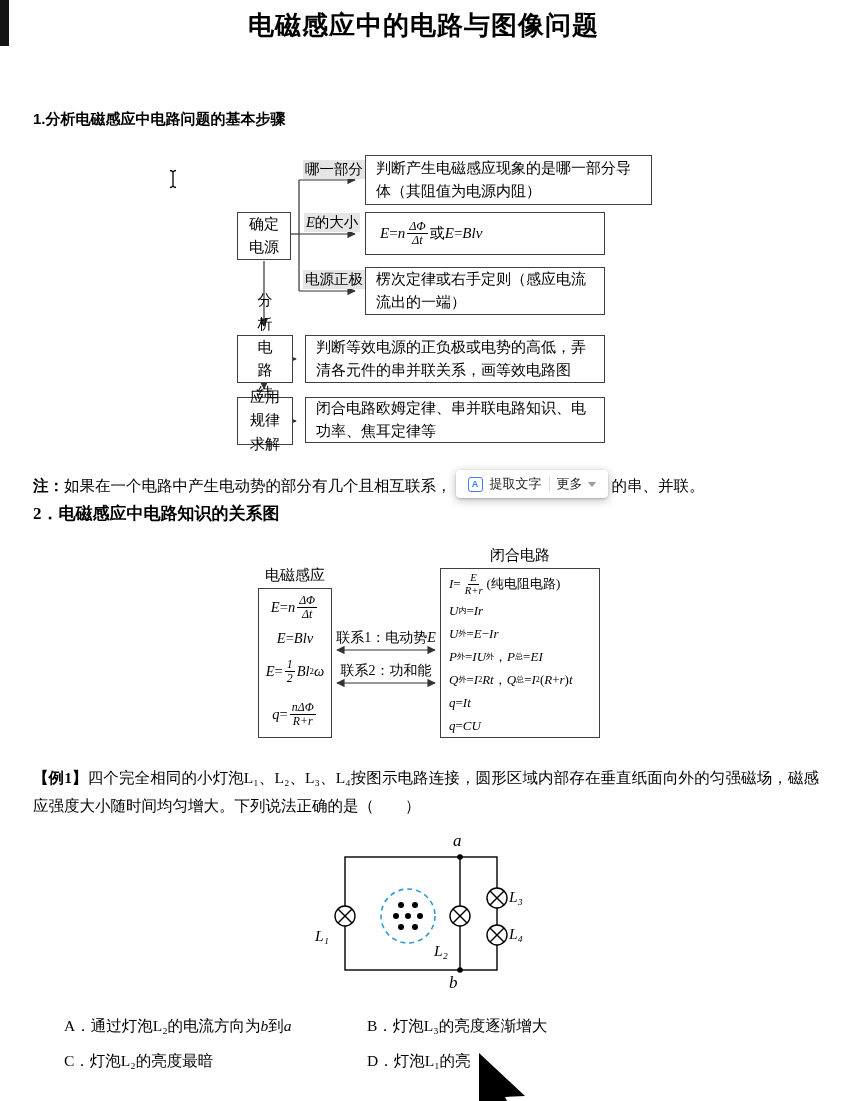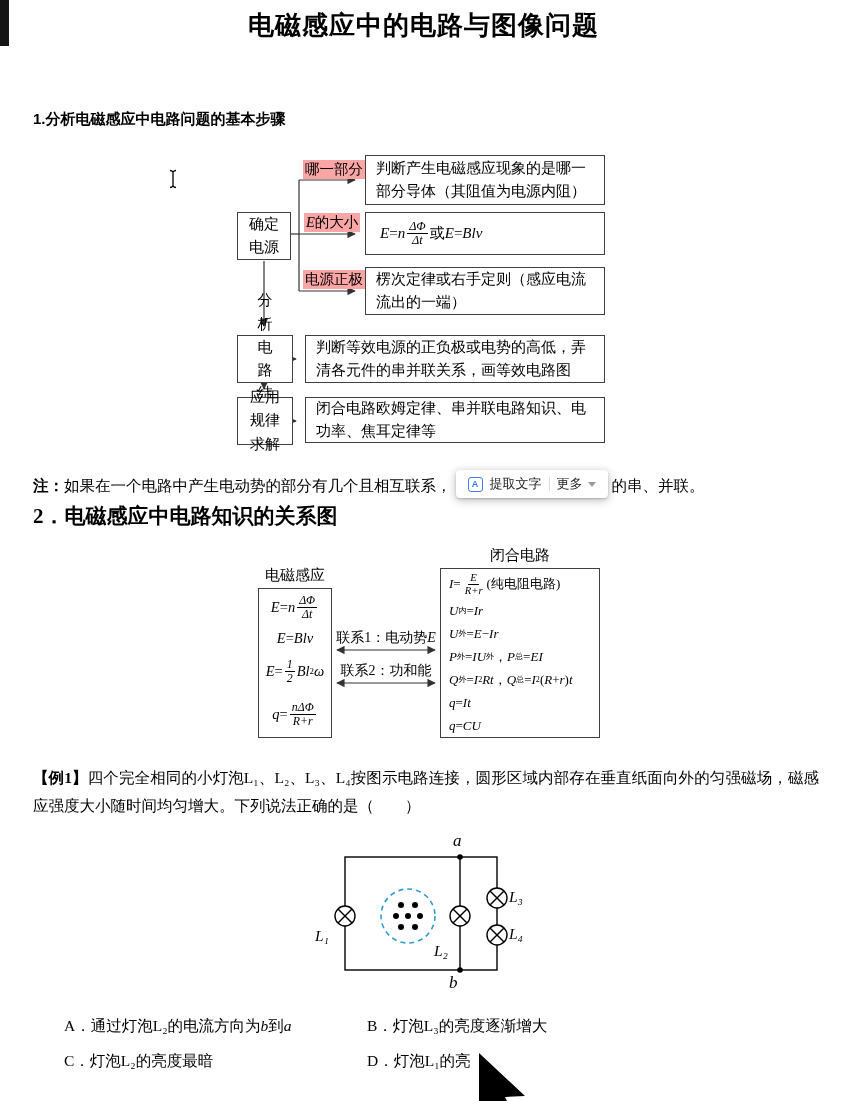--- a/index.html
+++ b/index.html
@@ -12,44 +12,44 @@
   .s1-heading{position:absolute;left:30px;top:64px;margin:0;font-size:19px;font-weight:bold;color:#1e53a4;}
   .intro{position:absolute;left:33px;top:110px;font-size:15px;font-weight:bold;
          font-family:"Liberation Sans","DejaVu Sans",sans-serif;}
 
   
   .fbox{position:absolute;box-sizing:border-box;border:1px solid #404040;background:#fff;
         display:flex;align-items:center;justify-content:center;text-align:center;
         font-size:15px;line-height:1.55;}
   .ftext{justify-content:flex-start;text-align:left;padding:3px 10px;}
   .fc-power{left:237px;top:212px;width:54px;height:48px;padding:2px 6px;}
-  .fc-b1{left:365px;top:155px;width:240px;height:50px;}
+  .fc-b1{left:365px;top:155px;width:287px;height:50px;}
   .fc-b2{left:365px;top:212px;width:240px;height:43px;padding-left:14px;}
   .fc-b3{left:365px;top:267px;width:240px;height:48px;}
   .fc-analyze{left:237px;top:335px;width:56px;height:48px;padding:2px 21px;}
   .fc-analyze-text{left:305px;top:335px;width:300px;height:48px;}
   .fc-apply{left:237px;top:397px;width:56px;height:48px;padding:2px 5px;}
   .fc-apply-text{left:305px;top:397px;width:300px;height:46px;}
-  .flabel{position:absolute;font-size:14.5px;background:#fca5a5;padding:0 2px;white-space:nowrap;}
+  .flabel{position:absolute;font-size:14.5px;background:#e5e5e5;padding:0 2px;white-space:nowrap;}
 
   
   .note{position:absolute;left:33px;top:472px;display:flex;align-items:center;font-size:15.5px;white-space:nowrap;}
   .ocr-popup{display:inline-flex;align-items:center;gap:7px;background:#fff;border-radius:4px;
              box-shadow:0 1px 2px rgba(0,0,0,.18),0 2px 10px rgba(0,0,0,.28);
              padding:5px 12px;margin:0 4px;position:relative;top:-2px;
              font-family:"Liberation Sans","DejaVu Sans",sans-serif;font-size:13px;color:#222;}
   .ocr-icon{width:15px;height:15px;border:1.6px solid #3f7df6;border-radius:3px;box-sizing:border-box;
             display:inline-flex;align-items:center;justify-content:center;color:#3f7df6;
             font-size:9px;font-weight:bold;}
   .ocr-icon::before{content:"A";}
   .ocr-divider{width:1px;height:14px;background:#ddd;}
   .chevron{width:0;height:0;border-left:4px solid transparent;border-right:4px solid transparent;
            border-top:5px solid #9a9a9a;display:inline-block;margin-left:-2px;}
 
-  .s2-heading{position:absolute;left:33px;top:502px;font-size:21px;font-weight:bold;}
+  .s2-heading{position:absolute;left:33px;top:502px;font-size:17px;font-weight:bold;}
 
   
   .rel-title-left{position:absolute;left:258px;top:566px;width:74px;text-align:center;font-size:15px;}
   .rel-title-right{position:absolute;left:440px;top:546px;width:160px;text-align:center;font-size:15px;}
   .rel-left{position:absolute;left:258px;top:588px;width:74px;height:150px;border:1px solid #404040;
             box-sizing:border-box;display:flex;flex-direction:column;background:#fff;}
   .rel-right{position:absolute;left:440px;top:568px;width:160px;height:170px;border:1px solid #404040;
              box-sizing:border-box;display:flex;flex-direction:column;background:#fff;}
   .rel-row{display:flex;align-items:center;justify-content:center;font-size:14.5px;white-space:nowrap;}
   .rel-right .rel-row{justify-content:flex-start;padding-left:8px;font-size:13px;}

